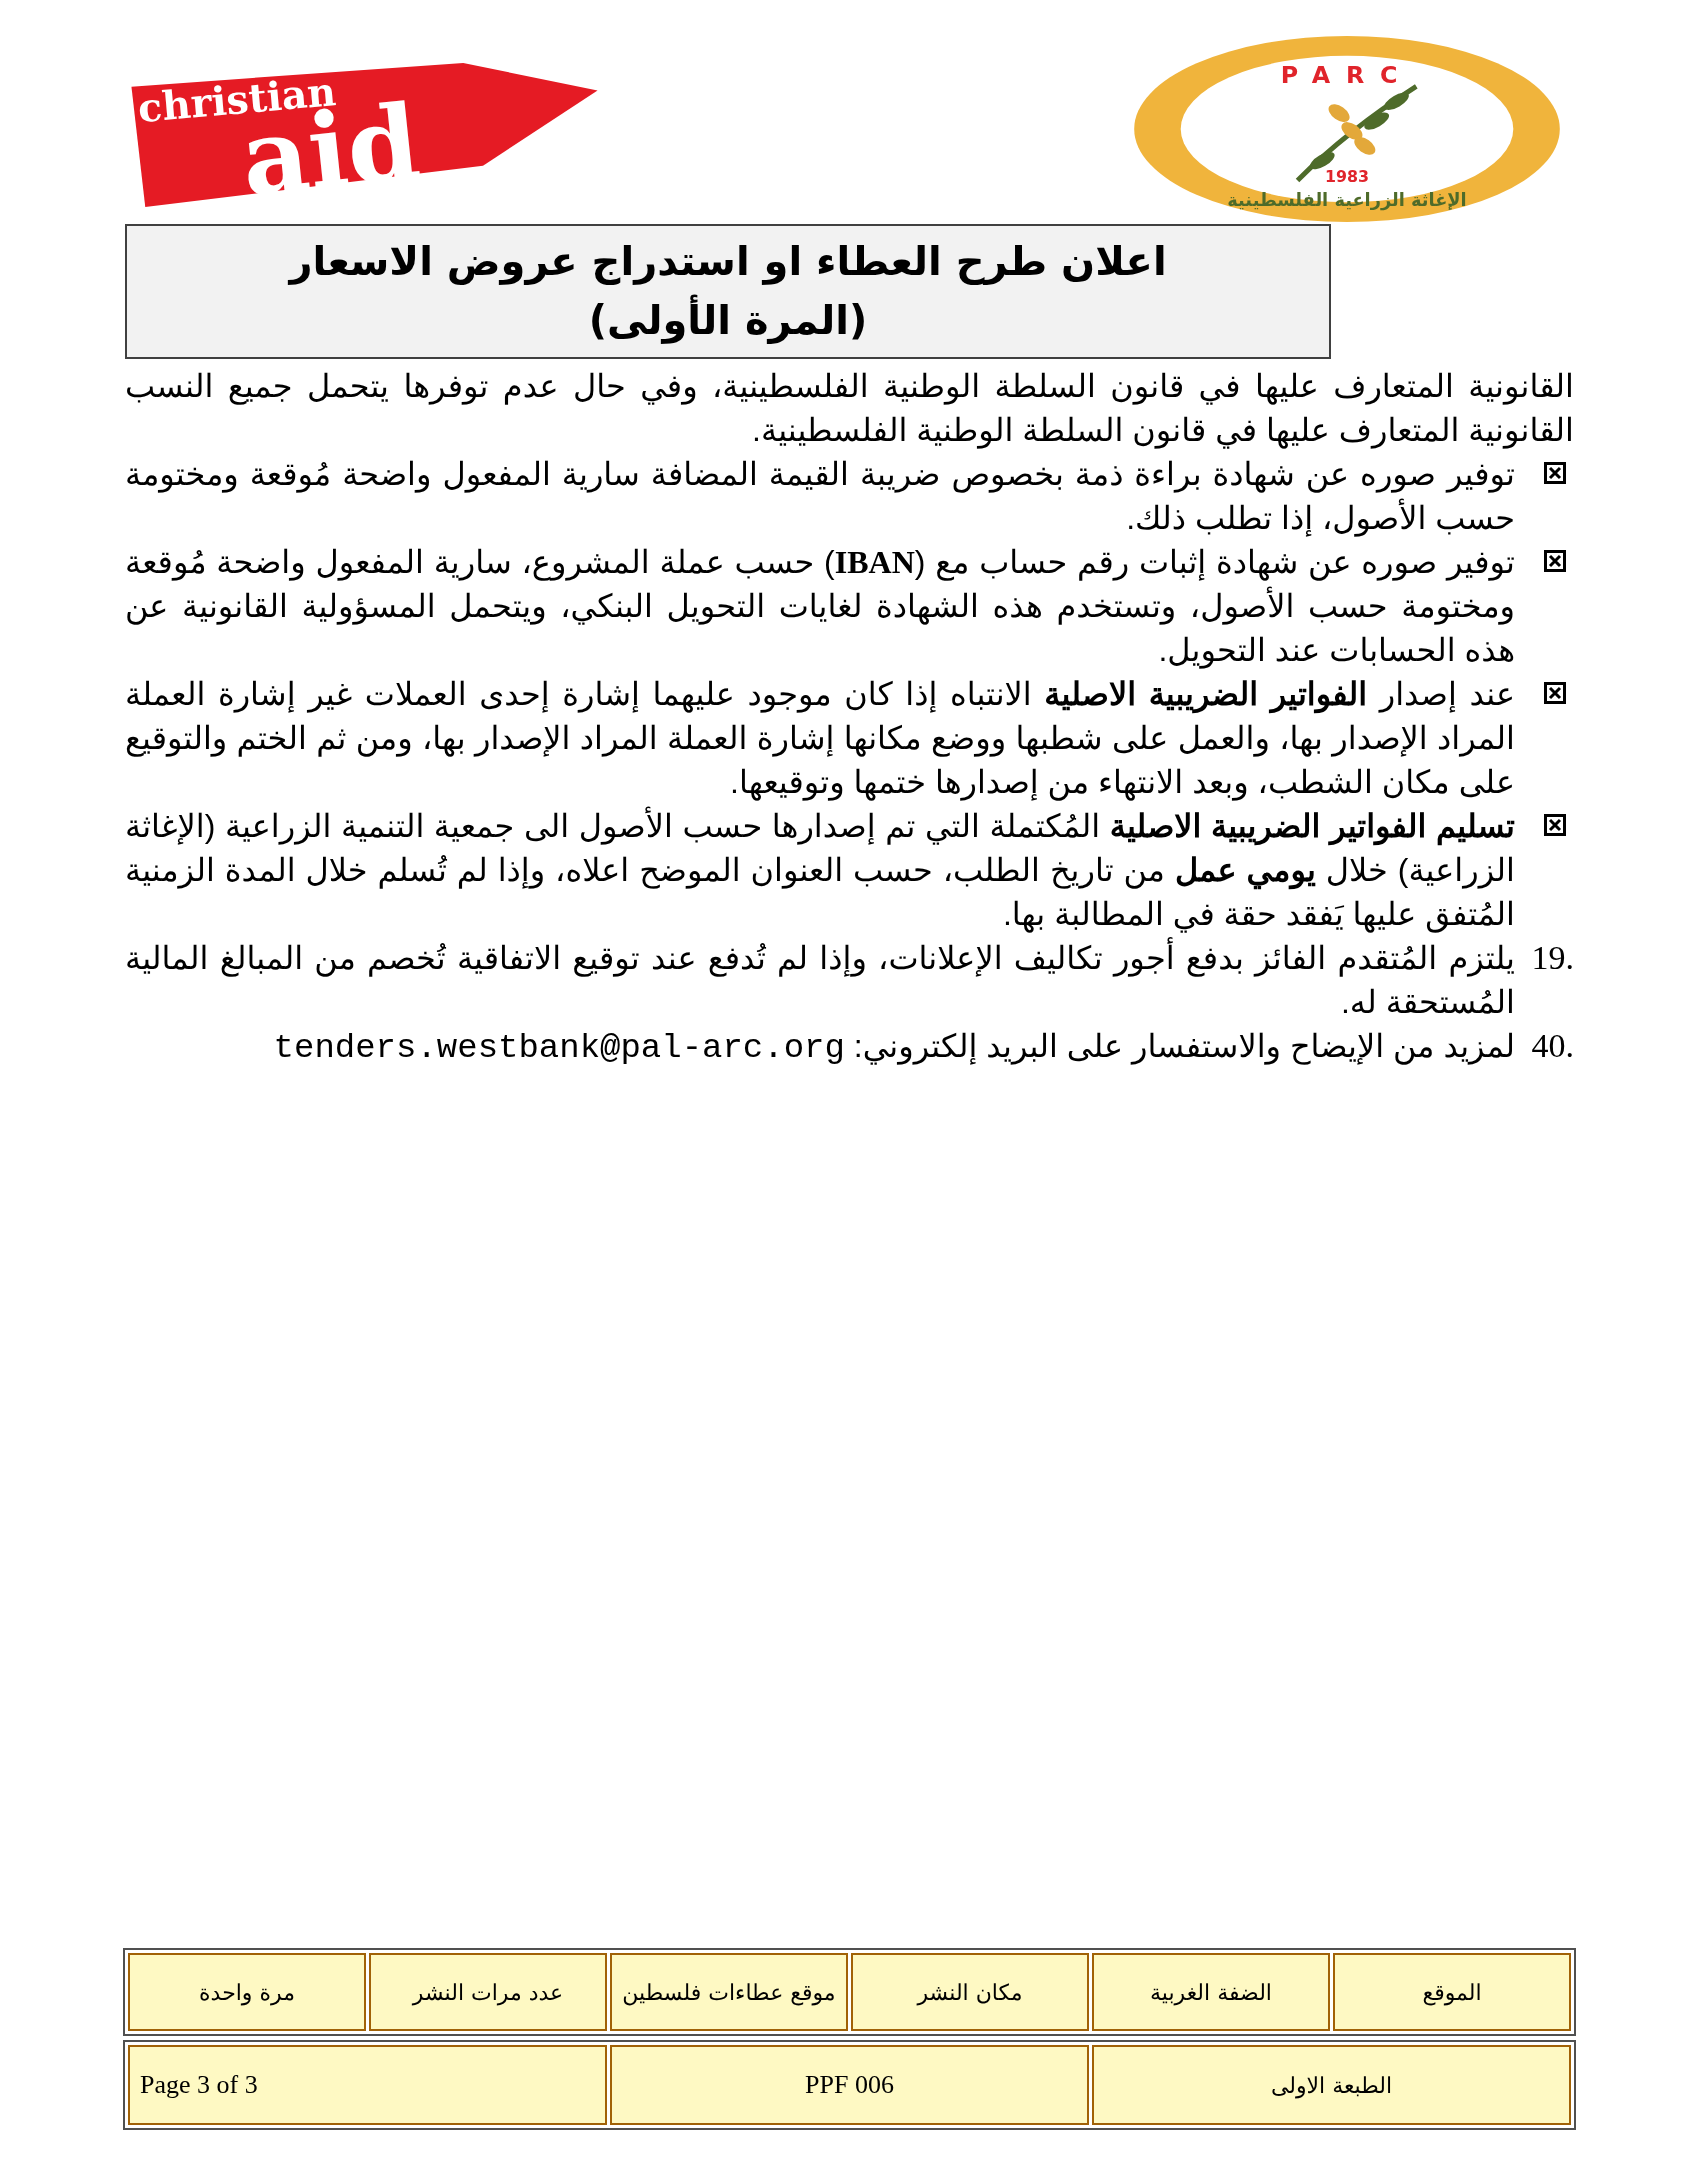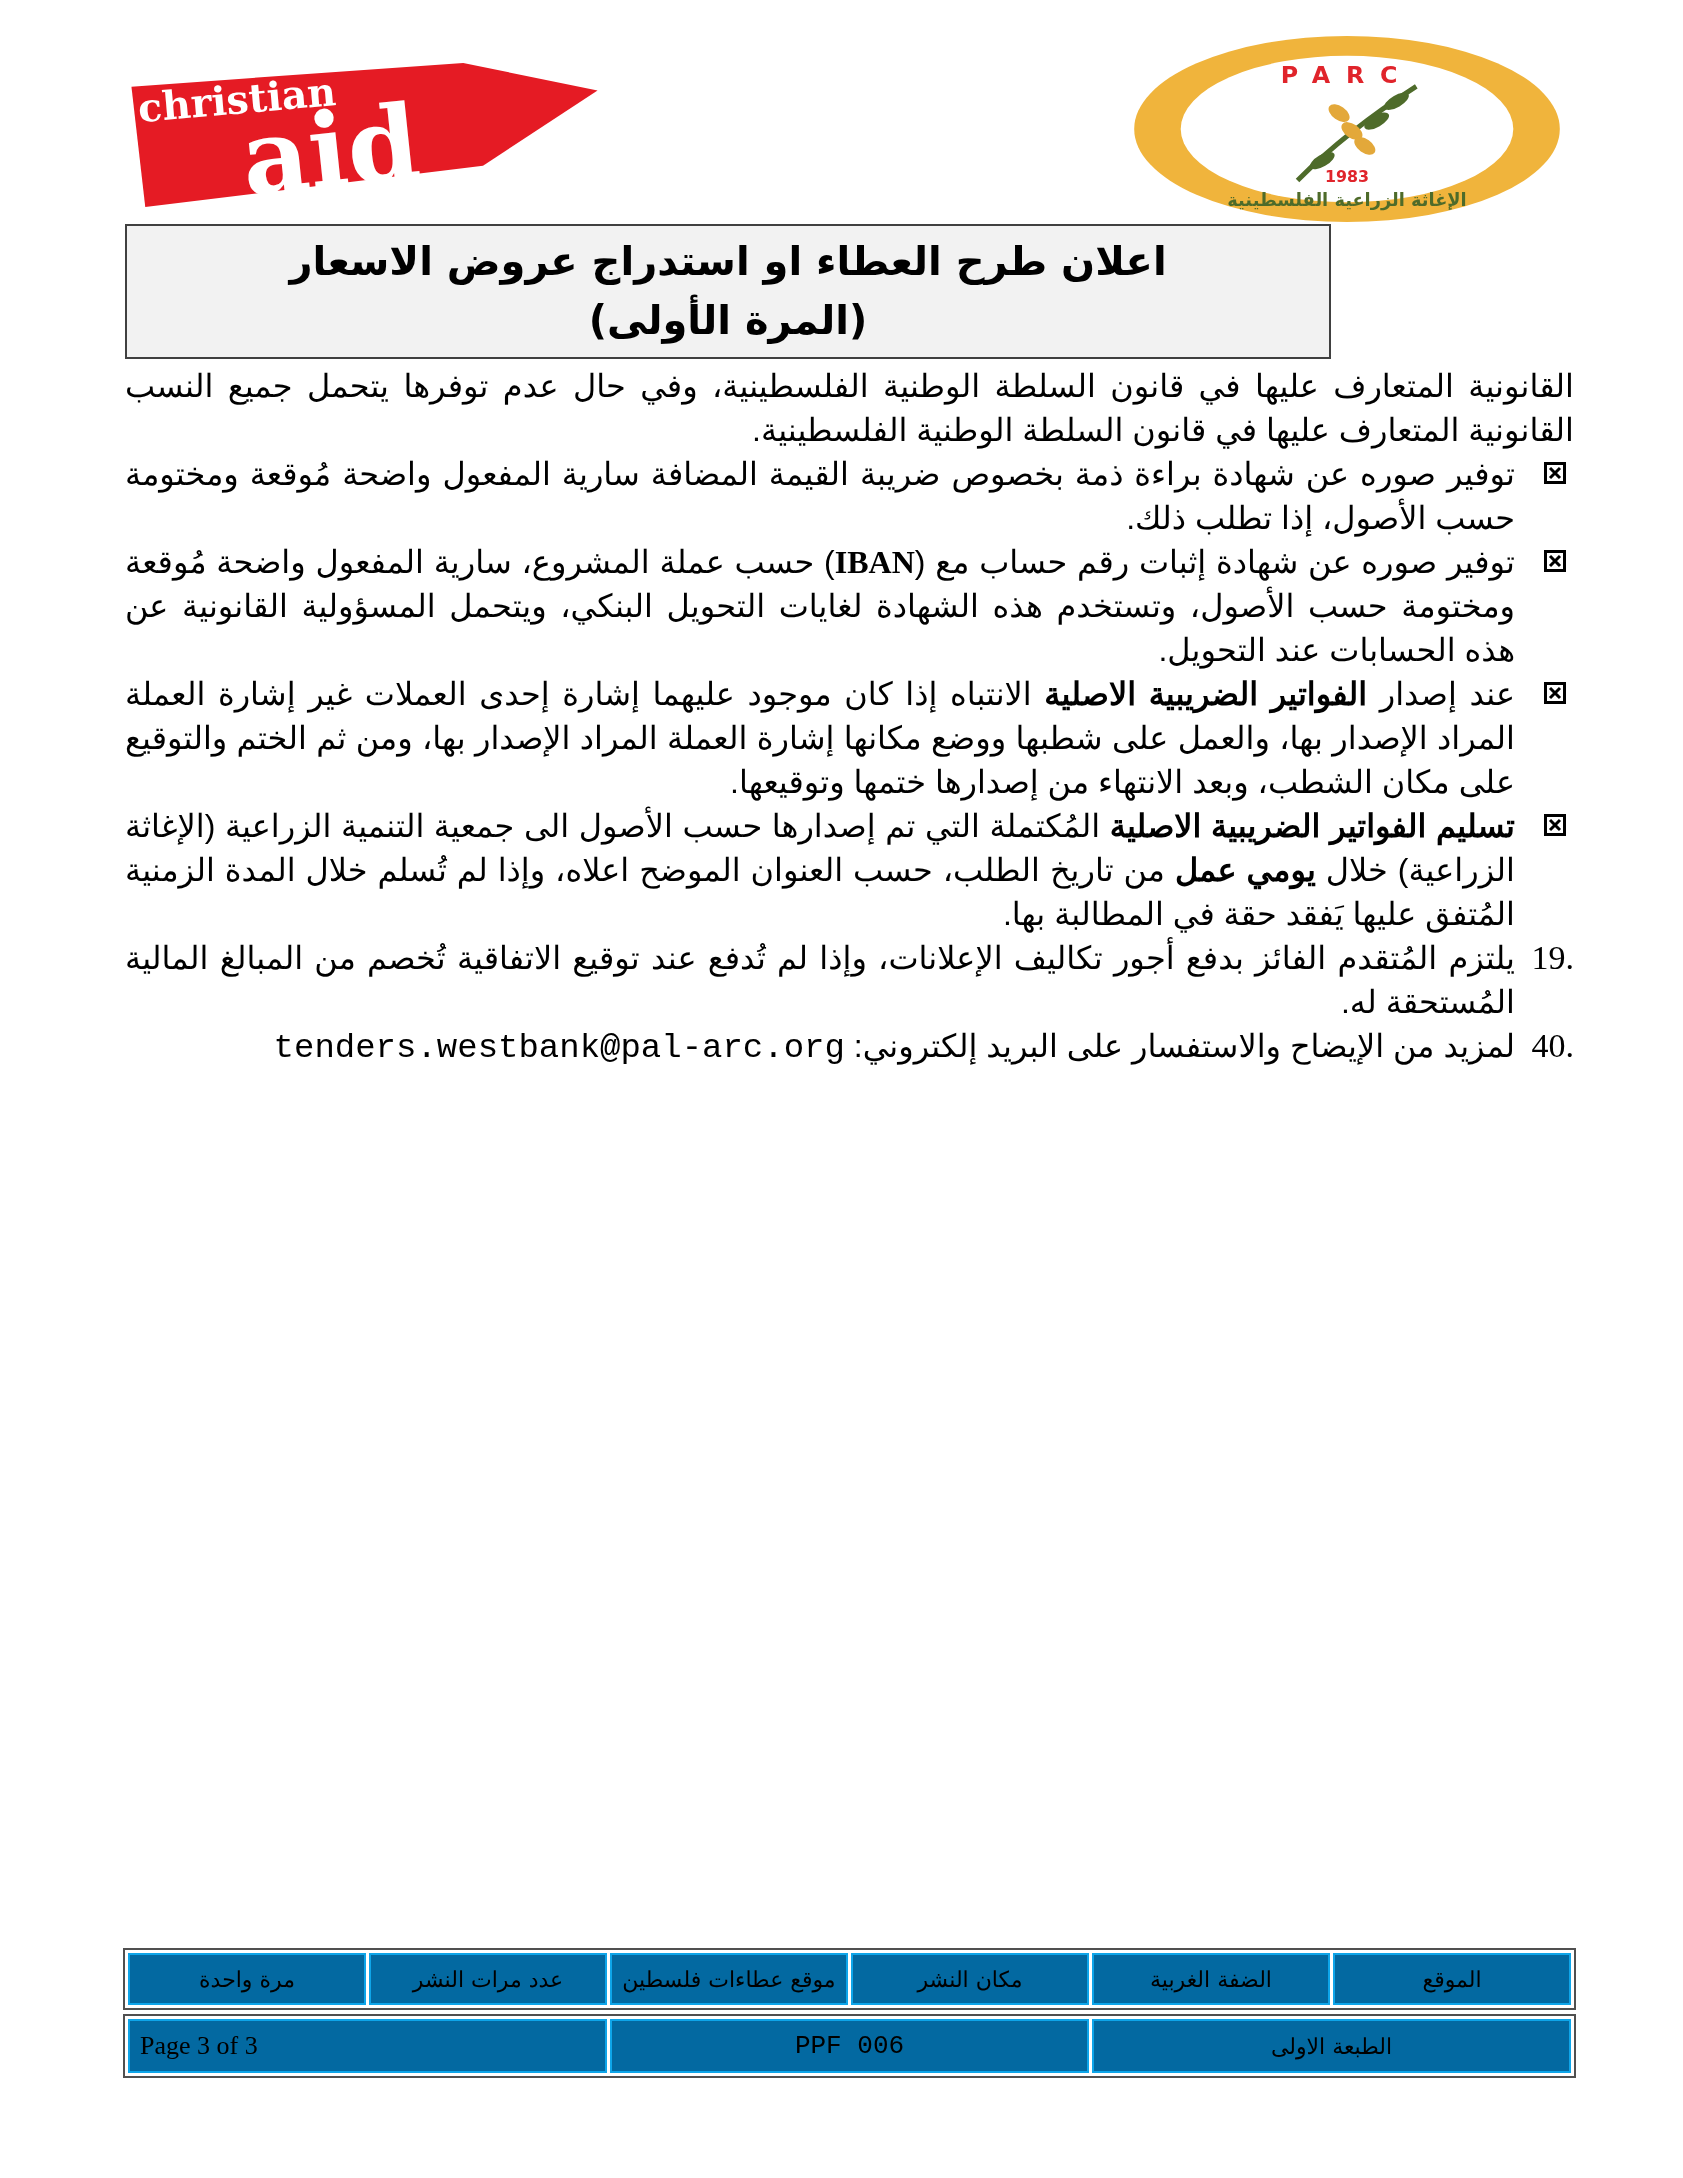--- a/index.html
+++ b/index.html
@@ -29,26 +29,26 @@
     .num-item { position: relative; padding-right: 59px; text-align: justify; text-align-last: right; margin: 0; }
     .num { position: absolute; right: 0; top: 0; font-family: "Liberation Serif", serif; font-size: 34px; direction: ltr; }
     .bold { font-weight: bold; }
     .email { font-family: Liberation Mono, monospace; font-size: 34px; direction: ltr; unicode-bidi: embed; }
     .iban { font-family: "Liberation Serif", serif; font-weight: bold; }
 
     
     .footer { position: absolute; left: 123px; top: 1948px; width: 1453px; }
     .ftable { width: 100%; border-collapse: separate; border-spacing: 3px; background: #fff;
               border: 2px solid #505050; box-sizing: border-box; direction: rtl; table-layout: fixed; }
-    .ftable td { border: 2px solid #0ea5e9; background: #0369a1; height: 40px; padding: 4px 10px;
+    .ftable td { border: 2px solid #a16207; background: #fef9c3; height: 40px; padding: 17px 10px;
                  font-family: "DejaVu Serif", serif; font-size: 22px; text-align: center; }
     .ftable.r2 { margin-top: 4px; }
     .ftable.r2 td { height: 42px; }
     .ftable td.page { text-align: left; font-family: "Liberation Serif", serif; font-size: 26px; direction: ltr; margin-top: 44px; }
-    .ftable td.code { font-family: Liberation Mono, monospace; font-size: 26px; margin-top: 40px; }
+    .ftable td.code { font-family: Liberation Serif, serif; font-size: 26px; margin-top: 40px; }
   </style>
 </head>
 <body>
 
 <div class="logo-ca">
   <svg viewBox="0 0 480 160" width="475" height="158">
     <polygon points="4,30 340,6 476,34 360,110 18,152" fill="#e51b24"></polygon>
     <text x="12" y="66" font-family="DejaVu Serif, serif" font-weight="bold" font-size="40" fill="#fff" transform="rotate(-5 12 66)">christian</text>
     <text x="120" y="140" font-family="DejaVu Serif, serif" font-weight="bold" font-size="104" fill="#fff" transform="rotate(-6 120 140)">aid</text>
   </svg>

